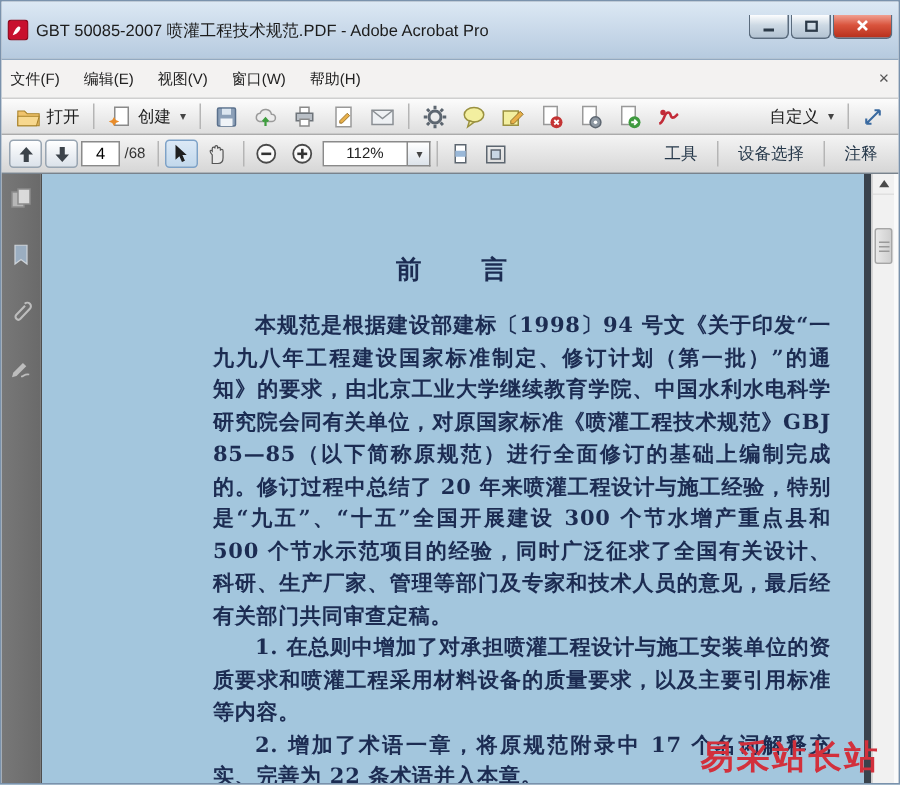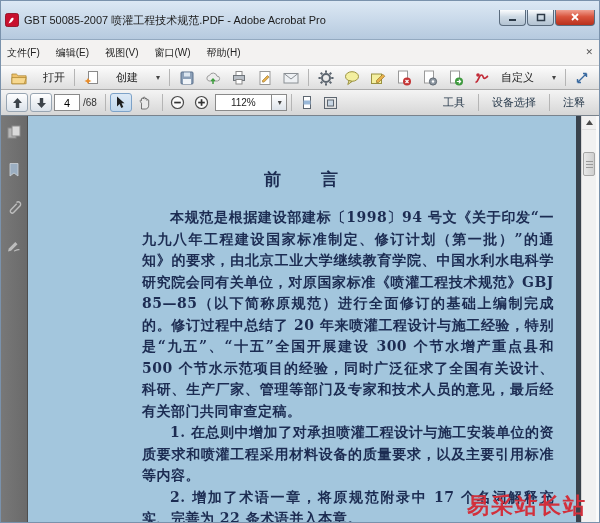--- a/index.html
+++ b/index.html
@@ -23,21 +23,21 @@
   .menubar { height:26px; background:#f3f2f1; border-bottom:1px solid #cfcfcf;
              display:flex; align-items:center; padding:0 6px; }
   .menu-item { font-size:10px; color:#222; margin-right:16px; cursor:default; }
   .menubar .menu-close { margin-left:auto; color:#555; font-size:9px; line-height:9px; }
 
   
   .toolbar1 { height:24px; background:linear-gradient(#fcfcfc,#dedede);
               border-bottom:1px solid #ababab; display:flex; align-items:center; padding:0 5px; }
   .toolbar2 { height:26px; background:linear-gradient(#f4f4f4,#d6d6d6);
               border-bottom:1px solid #79838d; display:flex; align-items:center; padding:0 5px; }
-  .tb-btn { display:flex; align-items:center; gap:16px; padding:2px 5px; border-radius:2px;
+  .tb-btn { display:flex; align-items:center; gap:4px; padding:2px 5px; border-radius:2px;
             color:#1e1e1e; font-size:11px; cursor:default; }
   .tb-btn svg { display:block; }
   .sep { width:1px; height:17px; background:#b5b5b5; margin:0 4px; flex:0 0 auto; }
   .icon16 { width:16px; height:16px; }
   .icon14 { width:14px; height:14px; }
   .caret { font-size:8px; color:#444; margin-left:2px; }
   .spacer { flex:1; }
 
   .nav-btn { width:22px; height:19px; border:1px solid #98a5b2; border-radius:3px;
              background:linear-gradient(#ffffff,#dbe2ea); display:flex; align-items:center;

